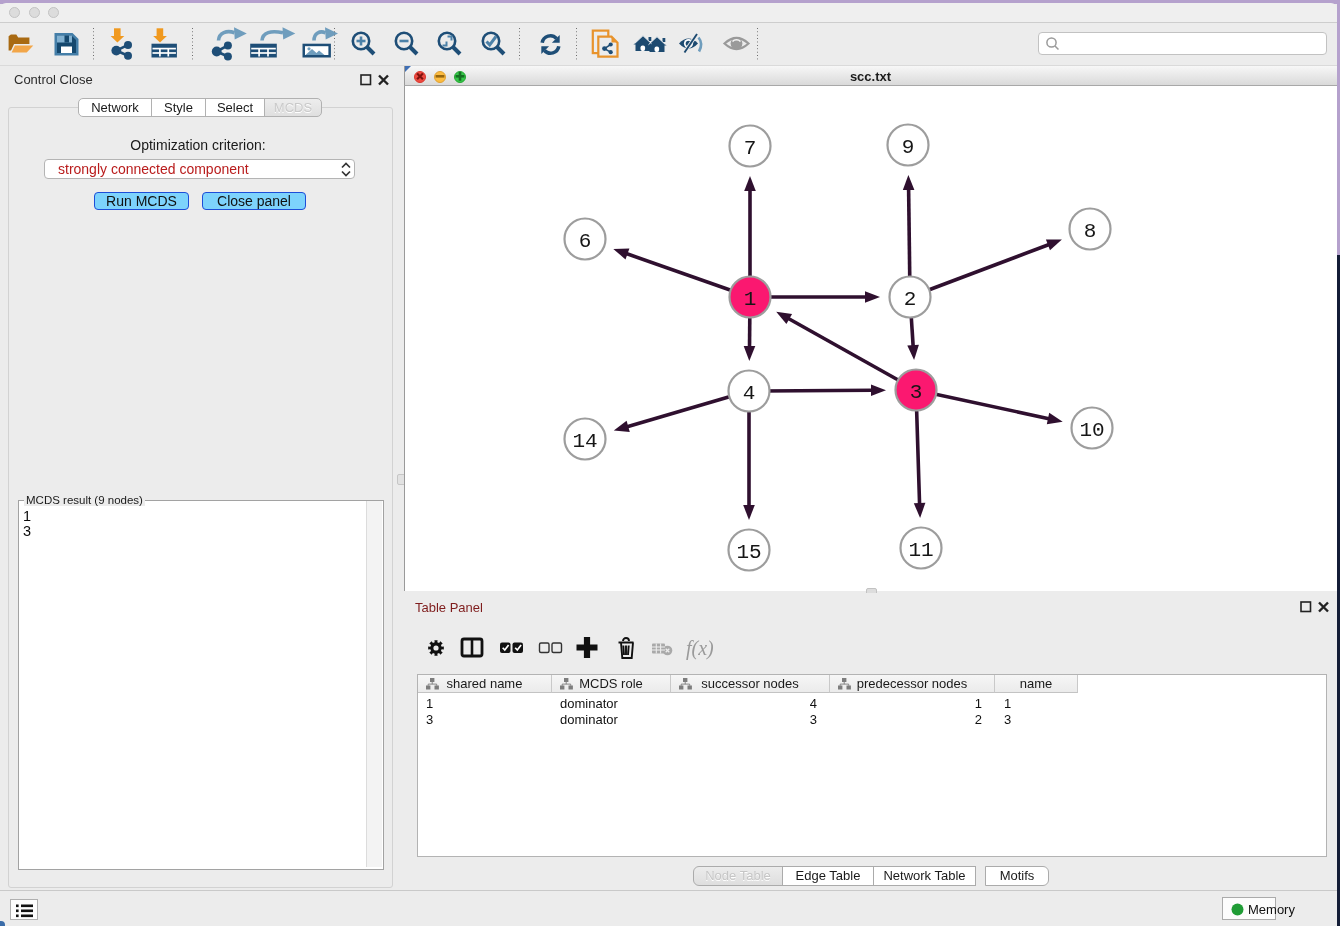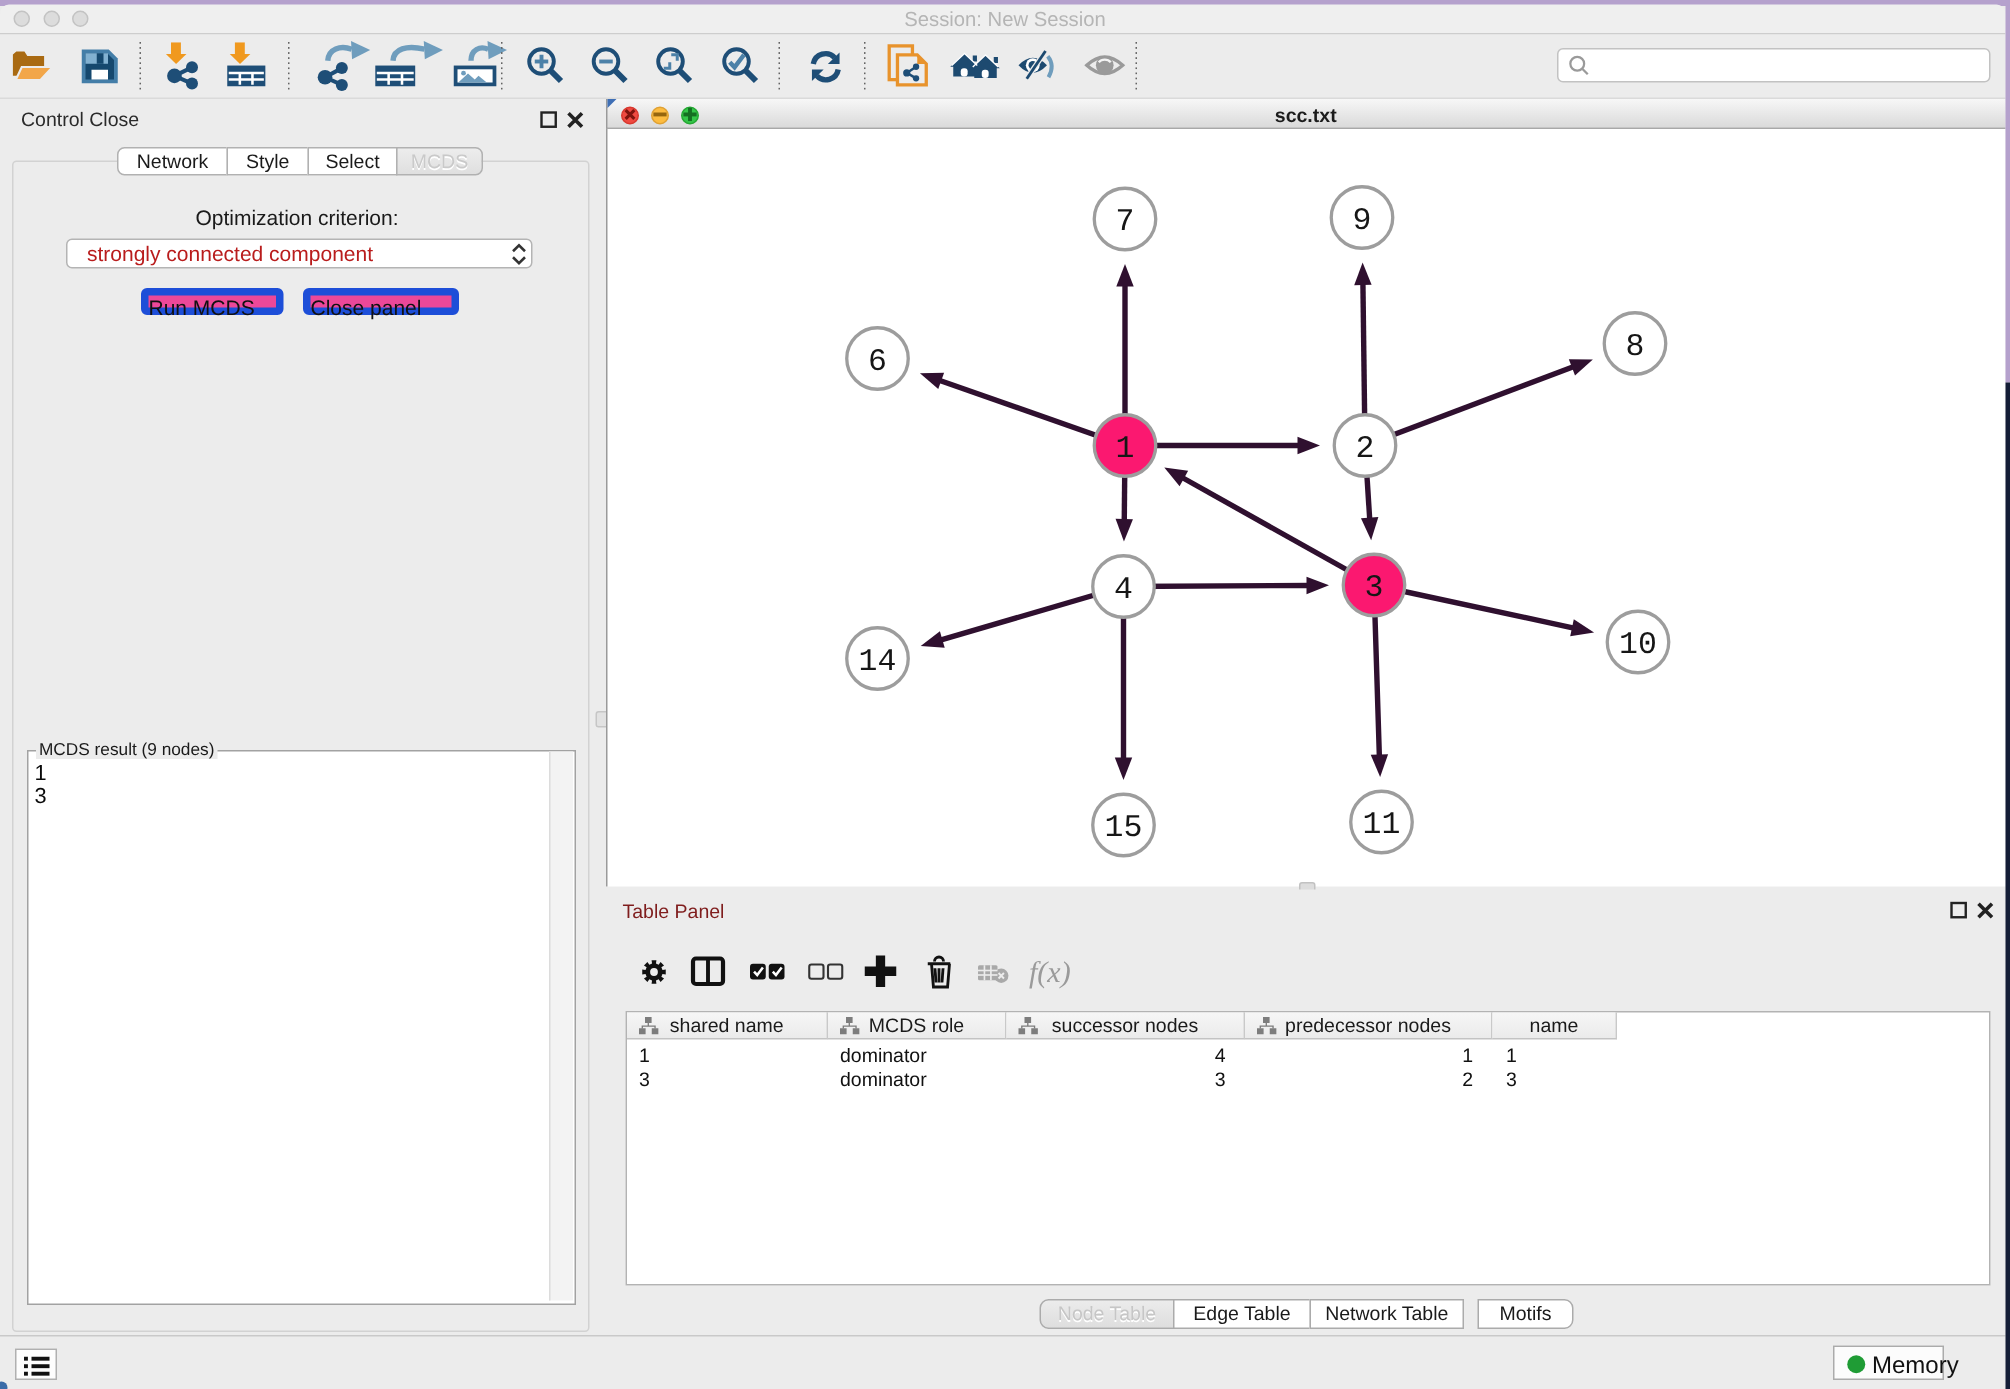--- a/index.html
+++ b/index.html
@@ -25,22 +25,22 @@
 
 #cp{left:0;top:66px;width:396px;height:824px;background:#ececec}
 #cpTitle{left:14px;top:6px;font-size:13px;color:#2b2b2b}
 #cpPanel{left:8px;top:41px;width:383px;height:779px;border:1px solid #d2d2d2;border-radius:3px;background:#ececec}
 .tab{position:absolute;top:32px;height:19px;box-sizing:border-box;background:#fff;border:1px solid #b1b1b1;
   font-size:13px;color:#1a1a1a;text-align:center;line-height:18px}
 .tabsel{background:linear-gradient(#ededed,#dfdfdf);color:#c9c9c9;text-shadow:0 1px 0 #fff}
 #optlab{left:0;top:71px;width:396px;text-align:center;font-size:14px;color:#1a1a1a}
 #combo{left:44px;top:93px;width:311px;height:20px;background:#fff;border:1px solid #b4b4b4;border-radius:4px;box-sizing:border-box}
 #comboTxt{left:58px;top:95px;font-size:14px;color:#b91c1c}
-.btn{position:absolute;height:18px;background:#ec4899;border:5px solid #1d4ed8;border-radius:4px;box-sizing:border-box;
-  font-size:14px;color:#111;line-height:16px}
+.btn{position:absolute;height:18px;background:#7dd3fc;border:1px solid #1d4ed8;border-radius:4px;box-sizing:border-box;
+  font-size:14px;color:#111;text-align:center;line-height:16px}
 
 #grp{left:18px;top:434px;width:364px;height:368px;border:1px solid #a2a2a2;background:#fff}
 #grpLab{left:24px;top:428px;font-size:11.5px;color:#1a1a1a;background:#ececec;padding:0 2px}
 #grpScroll{left:366px;top:435px;width:15px;height:366px;background:#f3f3f3;border-left:1px solid #dcdcdc}
 #grpItems{left:23px;top:443px;font-size:14.5px;color:#0a0a0a;line-height:14.8px}
 
 #vsplit{left:397px;top:474px;width:7px;height:9px;background:#e2e2e2;border:1px solid #c6c6c6;border-radius:2px}
 #hsplit{left:866px;top:588px;width:9px;height:6px;background:#ddd;border:1px solid #c2c2c2;border-radius:2px}
 
 #netbar{left:404px;top:66px;width:933px;height:20px;background:linear-gradient(#f7f7f7,#dadada);
@@ -53,33 +53,32 @@
 #tpTitle{left:11px;top:7px;font-size:13px;color:#7f1d1d}
 #tbl{left:417px;top:674px;width:910px;height:183px;background:#fff;border:1px solid #b3b3b3;box-sizing:border-box}
 .hc{position:absolute;top:0;height:18px;background:linear-gradient(#f6f6f6,#ebebeb);border-right:1px solid #c9c9c9;
   border-bottom:1px solid #c3c3c3;box-sizing:border-box;font-size:13px;color:#1a1a1a;text-align:center;line-height:17px}
 .cell{position:absolute;font-size:13px;color:#111;line-height:16px}
 .btab{position:absolute;top:866px;height:20px;box-sizing:border-box;background:#fff;border:1px solid #ababab;
   font-size:13px;color:#1a1a1a;text-align:center;line-height:18px}
 
 #status{left:0;top:890px;width:1337px;height:36px;background:#ececec;border-top:1px solid #c9c9c9;box-sizing:border-box}
 #listbtn{left:10px;top:899px;width:28px;height:21px;background:#fdfdfd;border:1px solid #b0b0b0;box-sizing:border-box}
-#membtn{left:1222px;top:897px;width:74px;height:23px;background:#fcfcfc;border:1px solid #ababab;box-sizing:border-box;font-size:16px;color:#111}
+#membtn{left:1222px;top:897px;width:54px;height:23px;background:#fcfcfc;border:1px solid #ababab;box-sizing:border-box;font-size:13px;color:#111}
 svg{position:absolute;overflow:visible}
 </style>
 </head>
 <body>
 <div id="win">
   <div class="abs" id="deskTop"></div>
   <div class="abs" id="titlebar">
     <div class="tl" style="left:9px"></div>
     <div class="tl" style="left:29px"></div>
     <div class="tl" style="left:48px"></div>
   </div>
-  <div class="abs" id="title">Session: New Session</div>
   <div class="abs" id="toolbar">
     <svg class="tbi" style="left:6px" width="33" height="41" viewBox="0 0 33 41">
       <path fill="#a96a12" d="M2.6 26.5 V12.3 L4.9 10.4 H10.3 L12.2 13.4 H23.4 V26.5 z"></path>
       <polygon fill="#f2a649" stroke="#ececec" stroke-width="1.4" points="4.5,29.3 21,29.3 29,20.7 8.5,20.7"></polygon>
     </svg>
     <svg class="tbi" style="left:52px" width="30" height="41" viewBox="0 0 30 41">
       <path fill="#447ea8" d="M2.5 9 H20.5 L26.5 15 V31.5 H2.5 z"></path>
       <path fill="#15486e" d="M5 11.5 H19.5 L24 16 V29 H5 z"></path>
       <rect x="5" y="11.5" width="15" height="7" fill="#82b1d1"></rect>
       <rect x="12.5" y="11.5" width="4.5" height="7" fill="#15486e"></rect>

